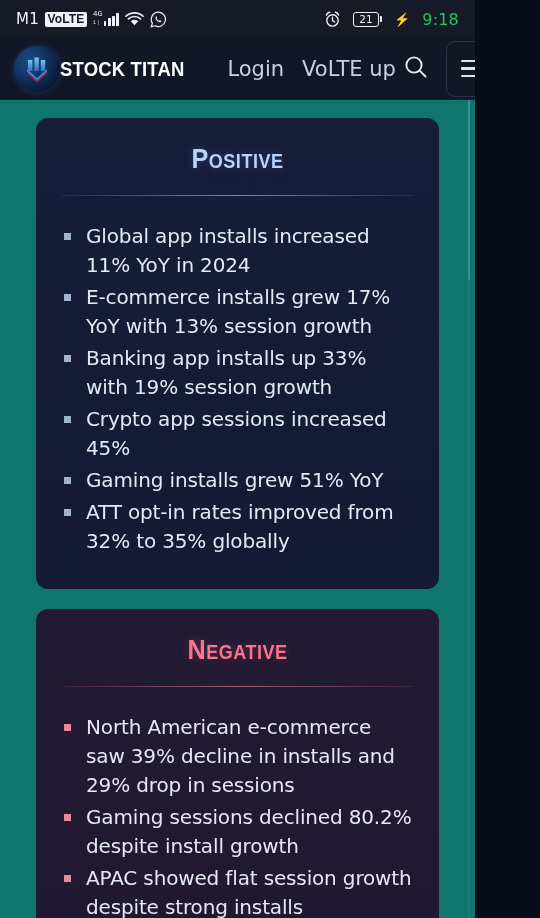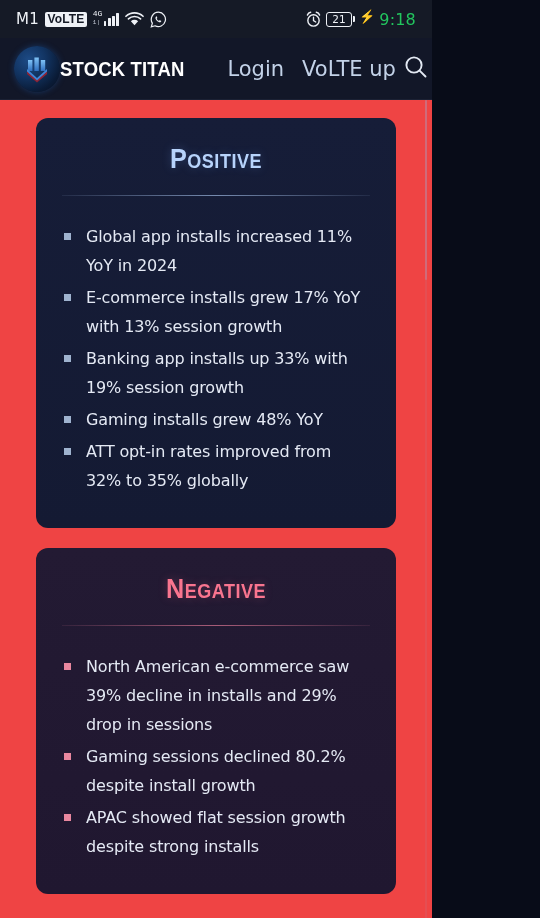--- a/index.html
+++ b/index.html
@@ -6,37 +6,37 @@
 
   html, body {
     width:540px; height:918px;
     background:#080c18;
     font-family:"Liberation Sans", sans-serif;
     overflow:hidden;
   }
 
   #app {
     position:relative;
-    width:432px; height:918px;
+    width:475px; height:918px;
     background:#080c18;
     overflow:hidden;
   }
 
   
   .statusbar {
     position:relative;
     height:38px;
     background:#151a26;
     display:flex;
     align-items:center;
     padding:0 16px;
     color:#e9ecf2;
   }
   .sb-left { display:flex; align-items:center; gap:6px; }
-  .sb-right { margin-left:auto; display:flex; gap:4px; }
+  .sb-right { margin-left:auto; display:flex; align-items:center; gap:12px; }
 
   .sb-carrier {
     font-size:15px; letter-spacing:.3px; color:#eef1f6;
     font-family:"DejaVu Sans", sans-serif;
   }
   .sb-volte {
     background:#eef1f6; color:#151a26;
     font-size:12px; font-weight:bold;
     padding:1.5px 2.5px; border-radius:2px;
     letter-spacing:.1px; line-height:1;
@@ -127,21 +127,21 @@
   }
   .menu-btn span {
     display:block; width:26px; height:2.6px;
     background:#dfe5ef; border-radius:1px;
   }
 
   
   .content {
     position:relative;
     height:818px;
-    background:#ef4444;
+    background:#0f766e;
     padding:18px 36px 0 36px;
     overflow:hidden;
   }
 
   .card {
     border-radius:12px;
     padding:26px 26px 30px 26px;
     margin-bottom:20px;
     position:relative;
   }
@@ -168,21 +168,21 @@
 
   .divider { height:1px; width:100%; margin-bottom:26px; }
   .card.positive .divider { background:linear-gradient(90deg, rgba(150,175,215,.1), rgba(150,175,215,.75), rgba(150,175,215,.1)); }
   .card.negative .divider { background:linear-gradient(90deg, rgba(225,120,150,.1), rgba(225,120,150,.7), rgba(225,120,150,.1)); }
 
   ul.points { list-style:none; }
   ul.points li {
     position:relative;
     padding-left:24px;
     color:#e4e9f4;
-    font-size:16px;
+    font-size:20px;
     line-height:29px;
     margin-bottom:3px;
     font-family:"DejaVu Sans", sans-serif;
     letter-spacing:-.15px;
   }
   ul.points li::before {
     content:"";
     position:absolute;
     left:2px; top:11px;
     width:7px; height:7px;
@@ -300,21 +300,22 @@
 
   <div class="content">
 
     <div class="card positive">
       <div class="card-title">Positive</div>
       <div class="divider"></div>
       <ul class="points">
         <li>Global app installs increased 11% YoY in 2024</li>
         <li>E-commerce installs grew 17% YoY with 13% session growth</li>
         <li>Banking app installs up 33% with 19% session growth</li>
-        <li>Gaming installs grew 48% YoY</li>
+        <li>Crypto app sessions increased 45%</li>
+        <li>Gaming installs grew 51% YoY</li>
         <li>ATT opt-in rates improved from 32% to 35% globally</li>
       </ul>
     </div>
 
     <div class="card negative">
       <div class="card-title">Negative</div>
       <div class="divider"></div>
       <ul class="points">
         <li>North American e-commerce saw 39% decline in installs and 29% drop in sessions</li>
         <li>Gaming sessions declined 80.2% despite install growth</li>

